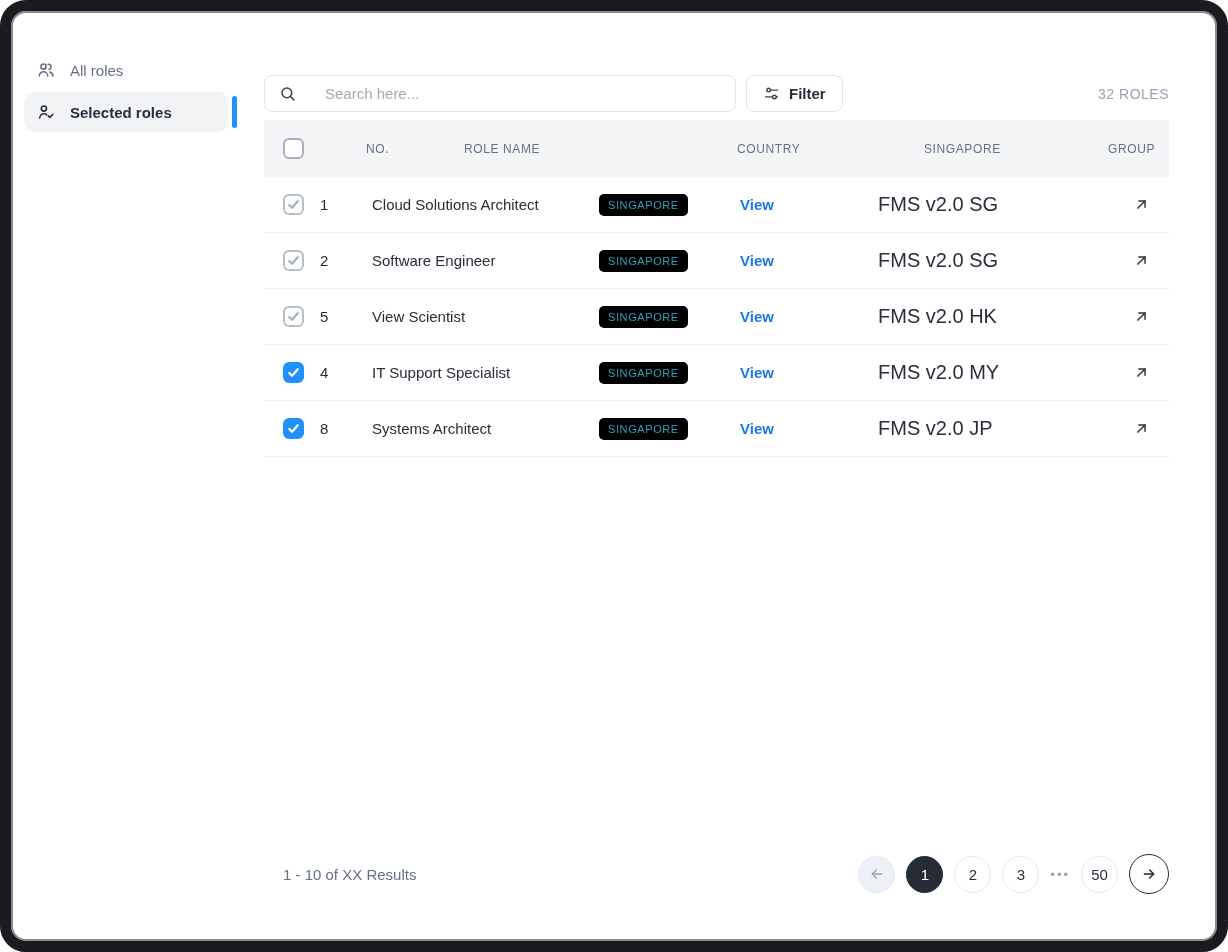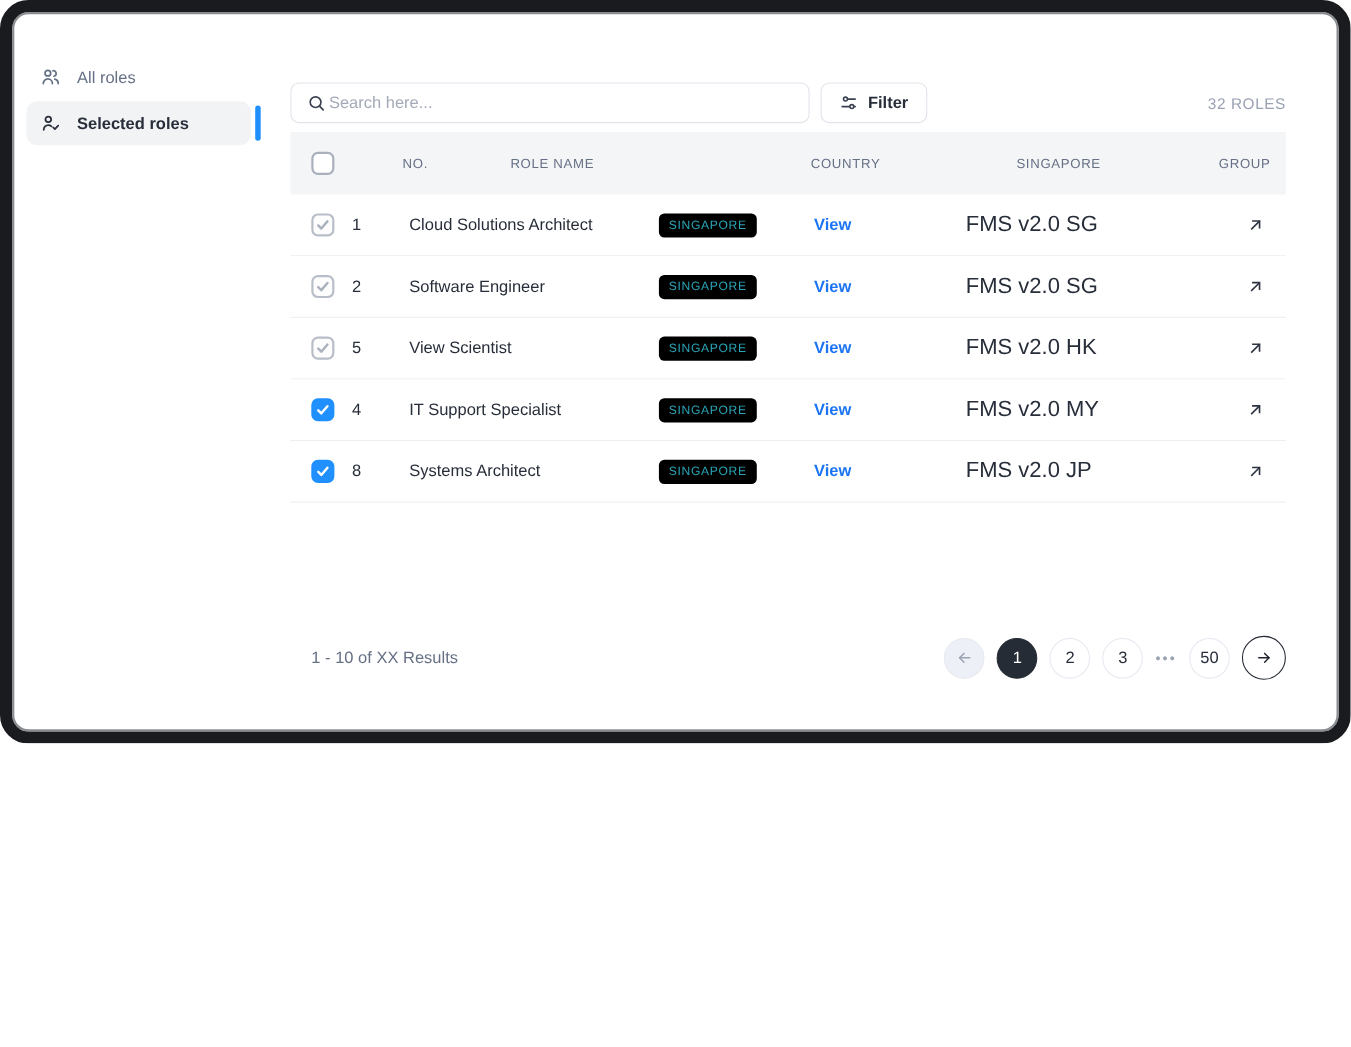--- a/index.html
+++ b/index.html
@@ -2,21 +2,21 @@
 <html><head>
 <meta charset="utf-8">
 <style>
   * { box-sizing: border-box; margin: 0; padding: 0; }
   html, body { background: #fff; }
   body { font-family: "Liberation Sans", "DejaVu Sans", sans-serif; }
 
   .page {
     position: relative;
     width: 1228px;
-    height: 676px;
+    height: 952px;
     background: #fff;
     overflow: hidden;
   }
   .frame {
     position: absolute;
     inset: 0;
     border: 11px solid #191b1e;
     border-radius: 26px;
     pointer-events: none;
     z-index: 50;
@@ -93,21 +93,21 @@
   
   .toolbar {
     margin-top: 25px;
     display: flex;
     align-items: center;
     height: 37px;
   }
   .search-box {
     display: flex;
     align-items: center;
-    gap: 2px;
+    gap: 28px;
     width: 472px;
     height: 37px;
     padding: 0 14px;
     border: 1px solid #e1e4ea;
     border-radius: 8px;
     background: #fff;
   }
   .search-box svg { width: 18px; height: 18px; color: #3a4150; flex: 0 0 18px; }
   .search-box input {
     border: 0; outline: none;

